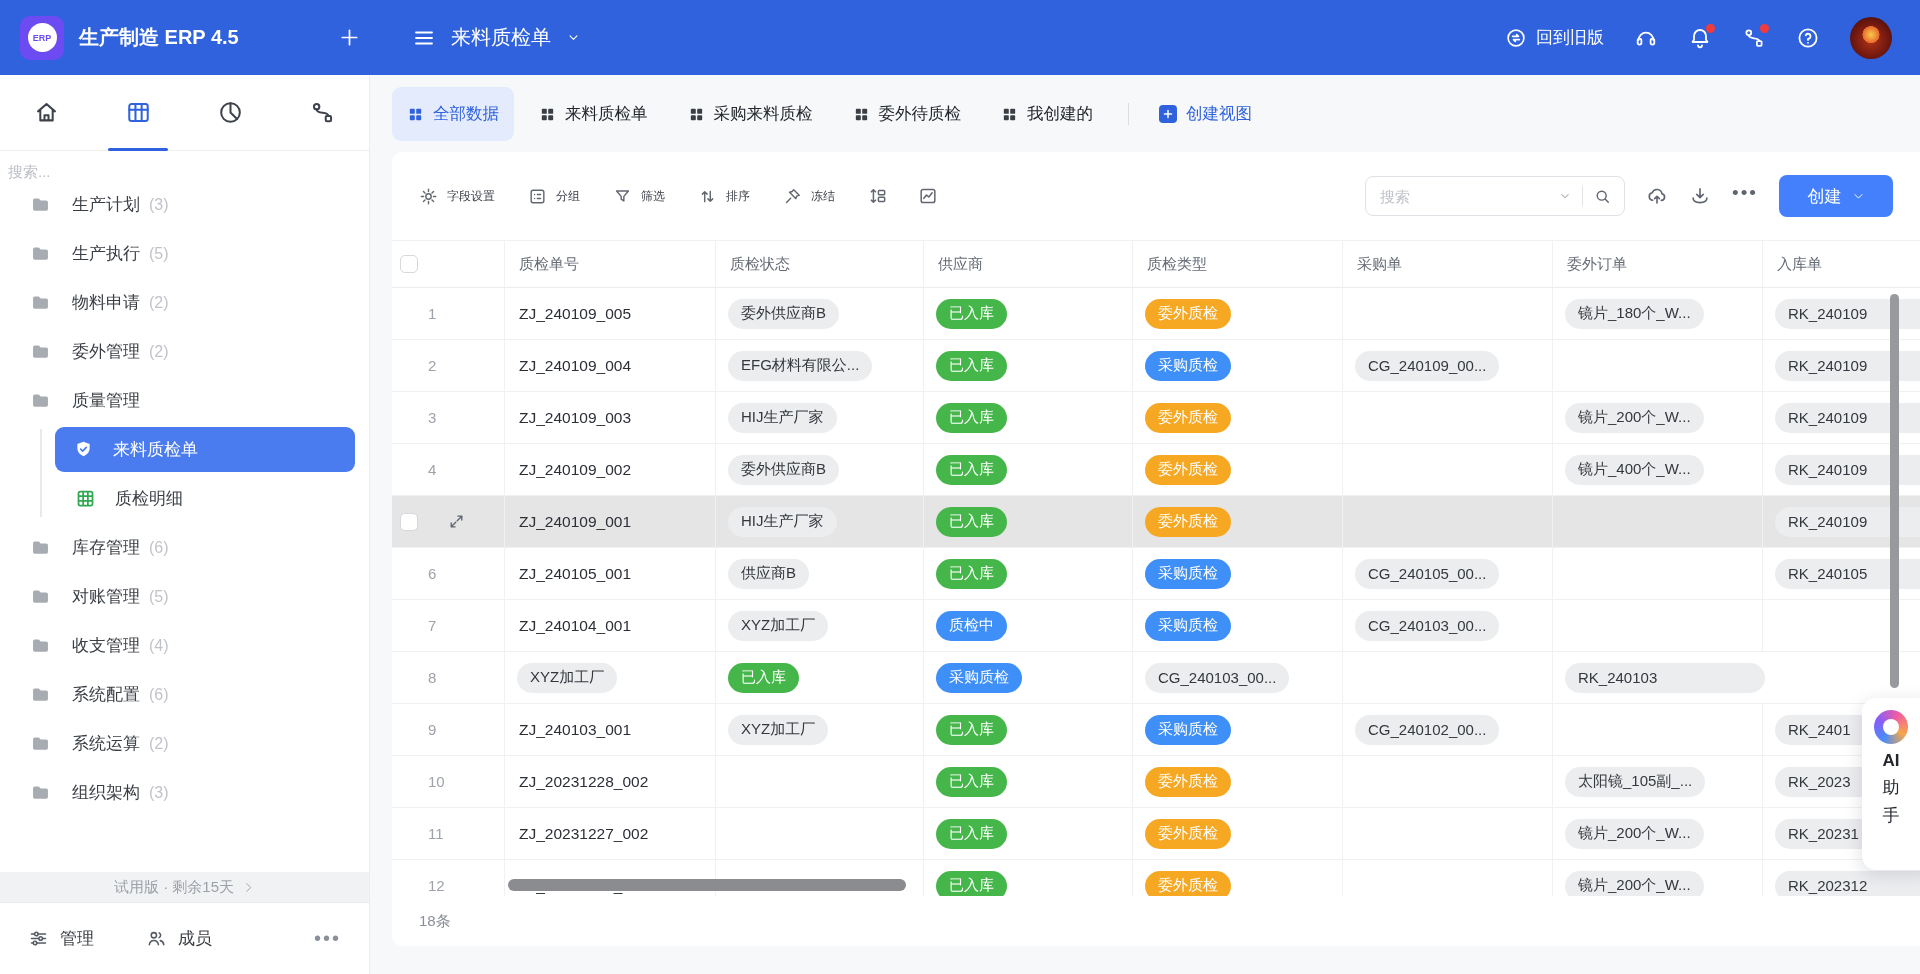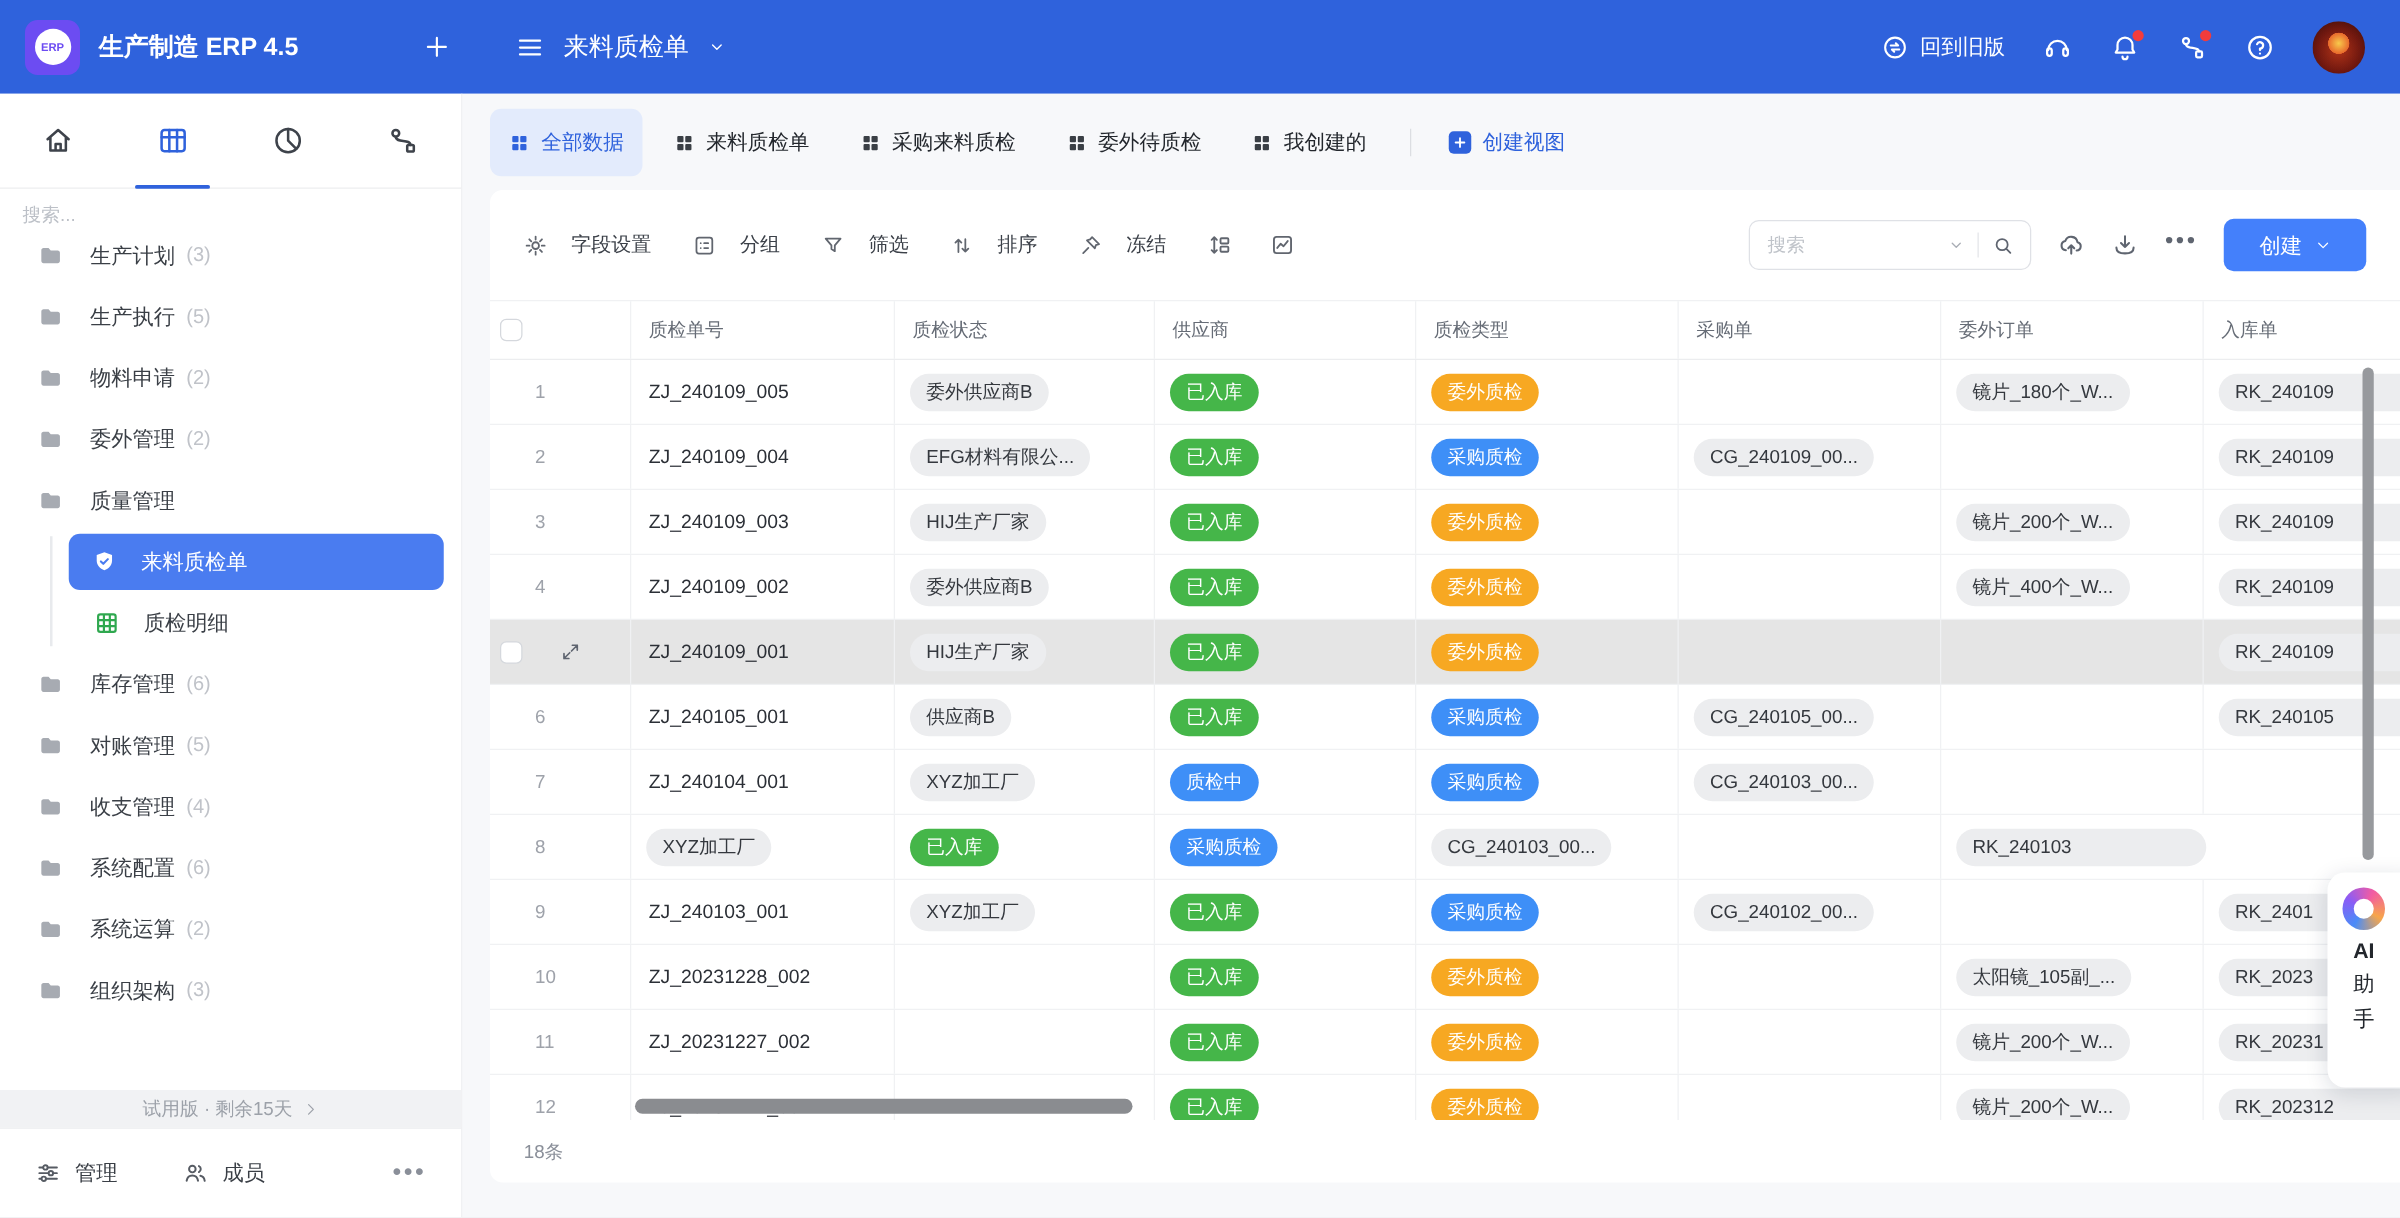--- a/index.html
+++ b/index.html
@@ -31,21 +31,21 @@
   .stroke { fill:none; stroke:currentColor; stroke-width:1.8; stroke-linecap:round; stroke-linejoin:round; }
 
   
   .sidebar { position:absolute; left:0; top:75px; width:370px; bottom:0; background:#fff; border-right:1px solid #EBEDF0;
              display:flex; flex-direction:column; }
   .icon-tabs { height:76px; display:flex; border-bottom:1px solid #EDEEF0; flex:0 0 auto; }
   .icon-tab { flex:1; display:flex; align-items:center; justify-content:center; position:relative; color:#3E434B; cursor:pointer; }
   .icon-tab svg { width:27px; height:27px; }
   .icon-tab.active { color:var(--accent_blue,#2F62DC); }
   .icon-tab.active::after { content:""; position:absolute; bottom:-1px; left:50%; transform:translateX(-50%); width:60px; height:3px; border-radius:2px; background:var(--accent_blue,#2F62DC); }
-  .side-search { height:42px; display:flex; align-items:center; padding-left:18px; font-size:15px; color:#BCC0C7; flex:0 0 auto; cursor:text; }
+  .side-search { height:42px; display:flex; align-items:center; padding-left:8px; font-size:15px; color:#BCC0C7; flex:0 0 auto; cursor:text; }
   .menu { flex:1 1 auto; overflow:hidden; }
   .m-item { height:49px; display:flex; align-items:center; padding:0 16px 0 30px; cursor:pointer; }
   .m-item.clipped { margin-top:-13px; }
   .m-icn { width:21px; height:21px; color:#A7ABB2; margin-right:21px; flex:0 0 auto; }
   .m-icn svg { width:21px; height:21px; }
   .m-label { font-size:17px; color:#3A3F46; white-space:nowrap; }
   .m-count { font-size:16px; color:#C0C3C9; margin-left:9px; }
   .child-wrap { position:relative; }
   .child-wrap::before { content:""; position:absolute; left:40px; top:2px; bottom:6px; width:2px; background:#E8EAED; }
   .m-active { height:45px; margin:2px 14px 2px 55px; border-radius:9px; background:var(--selected_item_blue,#4A7CF0);
@@ -71,26 +71,26 @@
   .vtab.active { background:#E3EBFC; color:var(--accent_blue,#2F62DC); }
   .vtab.active .vt-icn { color:var(--accent_blue,#2F62DC); }
   .vt-divider { width:1px; height:22px; background:#DCDEE2; margin:0 10px; }
   .create-view { height:40px; display:flex; align-items:center; gap:9px; padding:0 10px; color:var(--accent_blue,#2F62DC); font-size:16.5px; cursor:pointer; white-space:nowrap; }
   .cv-plus { width:18px; height:18px; border-radius:4px; background:var(--accent_blue,#2F62DC); color:#fff; display:flex; align-items:center; justify-content:center; }
   .cv-plus svg { width:12px; height:12px; }
 
   
   .card { position:absolute; left:22px; top:77px; width:1528px; height:794px; background:#fff; border-radius:10px 0 0 10px; }
   .toolbar { height:88px; display:flex; align-items:center; padding:0 27px; }
-  .tool-btn { display:flex; align-items:center; gap:19px; margin-right:33px; font-size:16px; color:#3C4149; cursor:pointer; white-space:nowrap; }
+  .tool-btn { display:flex; align-items:center; gap:9px; margin-right:33px; font-size:12px; color:#3C4149; cursor:pointer; white-space:nowrap; }
   .tool-btn svg { width:19px; height:19px; color:#61666F; }
   .tool-ic { margin-right:30px; cursor:pointer; color:#61666F; }
   .tool-ic svg { width:20px; height:20px; }
   .toolbar-right { margin-left:auto; display:flex; align-items:center; gap:21px; }
-  .searchbox { width:226px; height:40px; border:1px solid #DFE1E6; border-radius:8px; display:flex; align-items:center; padding:0 12px 0 14px; background:#fff; }
+  .searchbox { width:260px; height:40px; border:1px solid #DFE1E6; border-radius:8px; display:flex; align-items:center; padding:0 12px 0 14px; background:#fff; }
   .searchbox input { border:none; outline:none; flex:1; font-size:15px; color:#333; min-width:0; font-family:inherit; }
   .searchbox input::placeholder { color:#BFC3C9; }
   .sb-caret { color:#A9ADB5; margin-right:10px; } .sb-caret svg { width:14px; height:14px; }
   .sb-div { width:1px; height:20px; background:#E3E5E9; margin-right:10px; }
   .sb-mag { color:#5F6570; } .sb-mag svg { width:19px; height:19px; }
   .tr-ic { color:#5F6570; cursor:pointer; } .tr-ic svg { width:22px; height:22px; }
   .ellipsis { color:#5F6570; font-size:19px; letter-spacing:2px; cursor:pointer; padding-bottom:6px; }
   .create-btn { width:114px; height:42px; border-radius:8px; background:var(--button_blue,#4480FB); color:#fff; display:flex; align-items:center; justify-content:center; gap:10px; font-size:17px; cursor:pointer; border:none; font-family:inherit; }
   .create-btn svg { width:13px; height:13px; }
 

